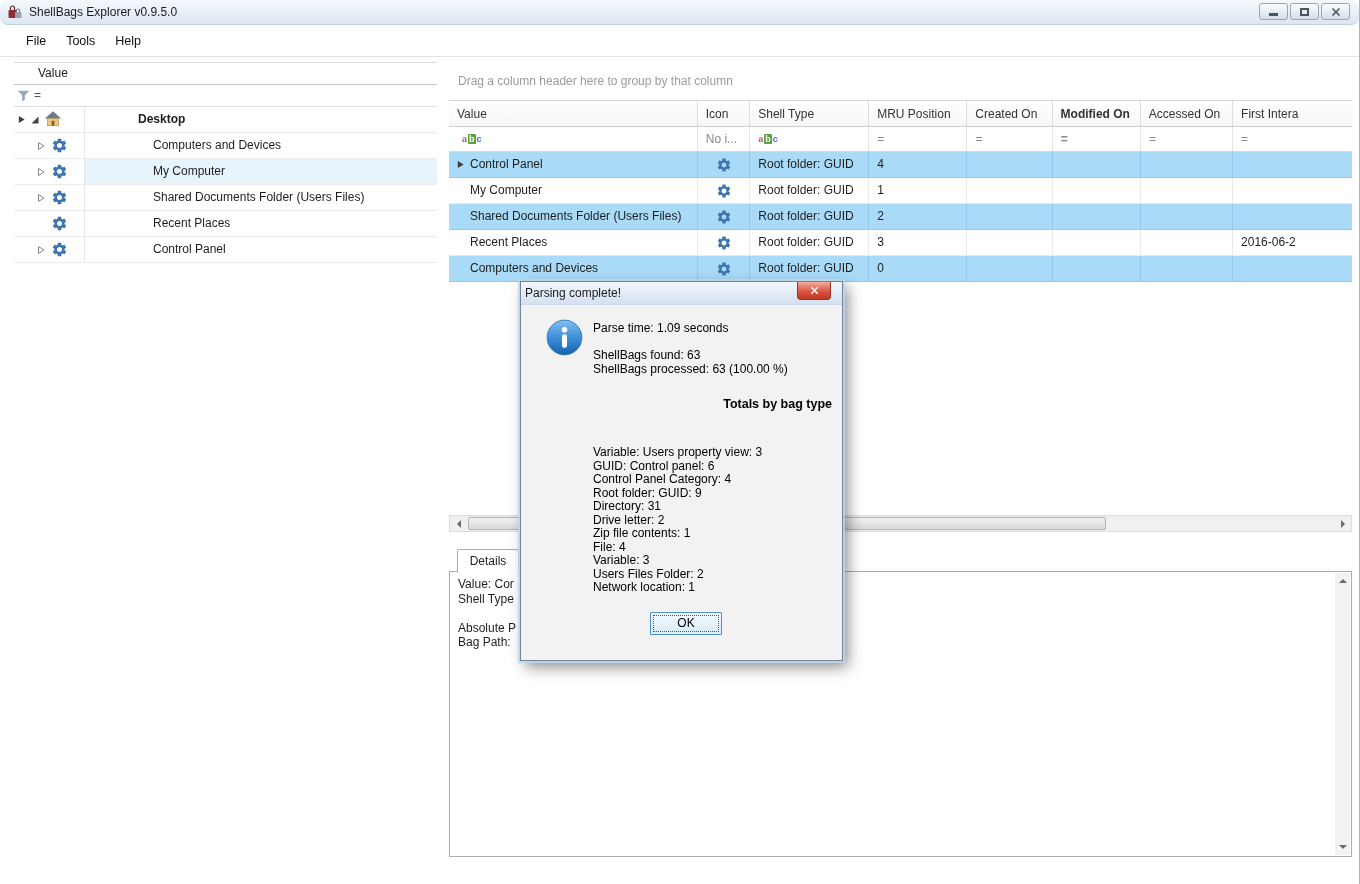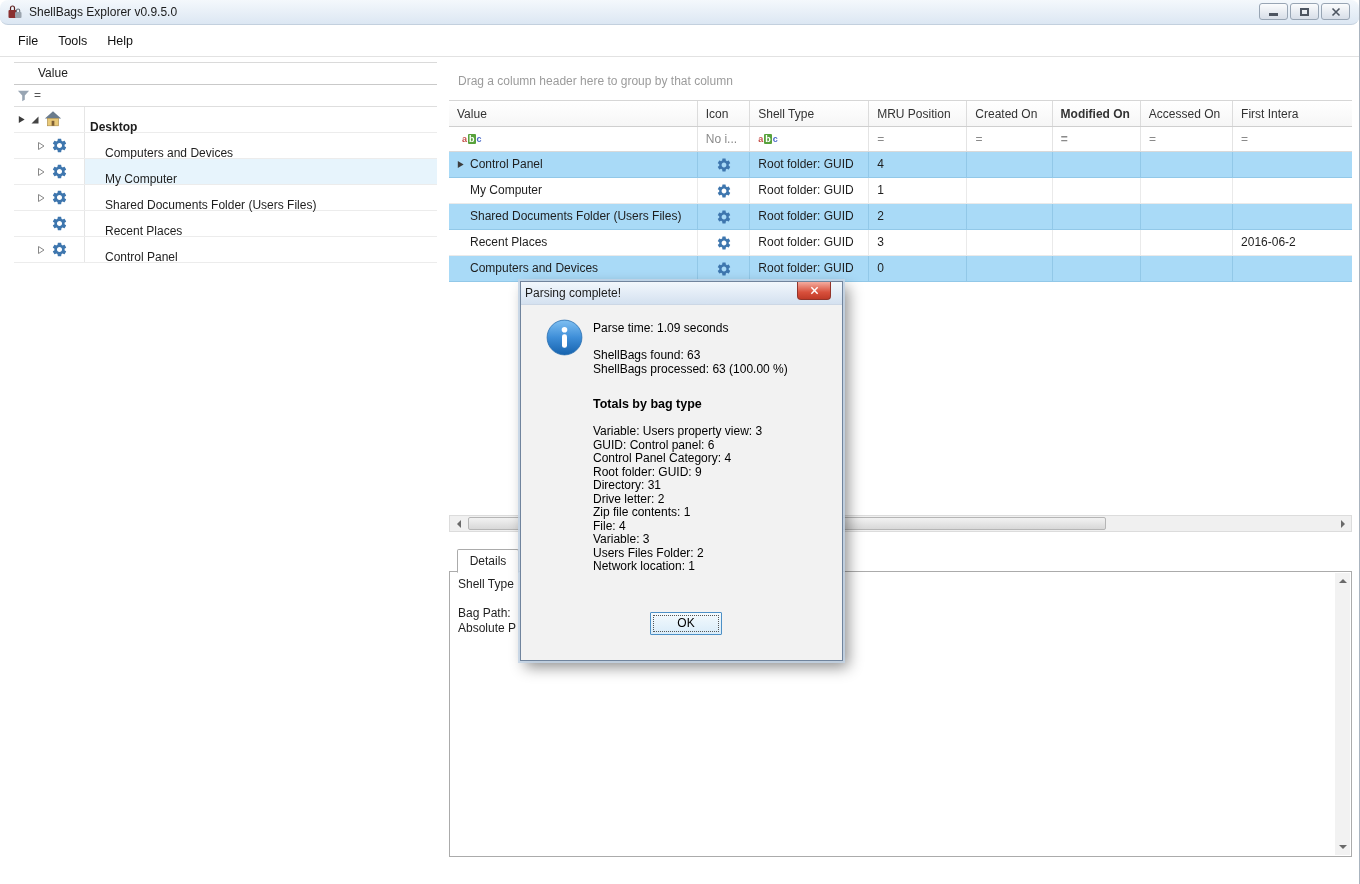--- a/index.html
+++ b/index.html
@@ -18,42 +18,42 @@
   .win-btn { width:29px; height:17px; border:1px solid #98a5b4; border-radius:3px;
              background:linear-gradient(#fbfcfd,#d7dee8); display:flex; align-items:center;
              justify-content:center; box-sizing:border-box; }
   .glyph-min { width:9px; height:3px; background:#4d5561; margin-top:6px; }
   .glyph-max { width:9px; height:8px; border:2px solid #4d5561; box-sizing:border-box; background:#fff0; }
   .x-dark { stroke:#4d5561; }
   .x-white { stroke:#ffffff; }
 
   
   .menubar { position:absolute; left:0; top:25px; width:100%; height:32px; background:#fff;
-             border-bottom:1px solid #e2e2e2; display:flex; align-items:center; padding-left:8px;
+             border-bottom:1px solid #e2e2e2; display:flex; align-items:center; padding-left:16px;
              box-sizing:border-box; }
   .menu-item { padding:4px 10px; font-size:12.5px; color:#111; }
 
   
   .tree-panel { position:absolute; left:14px; top:62px; width:423px; }
   .tree-header { height:21px; line-height:21px; border-top:1px solid #dadada; border-bottom:1px solid #c9c9c9;
                  padding-left:24px; color:#222; background:#fff; box-sizing:content-box; }
   .tree-filter { height:21px; border-bottom:1px solid #dedede; position:relative; }
   .tree-filter .funnel { position:absolute; left:3px; top:4px; width:13px; height:13px; }
   .tree-filter .op { position:absolute; left:20px; top:0; line-height:21px; color:#555; }
   .tree-rows { position:relative; }
   .tree-vline { position:absolute; left:70px; top:0; bottom:0; width:1px; background:#e6e6e6; }
   .tree-row { height:25px; border-bottom:1px solid #ececec; position:relative; }
   .tree-row .hl-bg { position:absolute; left:71px; right:0; top:0; bottom:0; background:#e7f4fc; }
   .t-ind  { position:absolute; left:3px;  top:8px; width:9px;  height:9px; }
   .t-exp  { position:absolute; width:10px; height:10px; top:8px; }
   .t-exp.root  { left:16px; }
   .t-exp.child { left:22px; }
   .t-home { position:absolute; left:30px; top:3px; width:18px; height:18px; }
   .t-gear { position:absolute; left:37px; top:4px; width:17px; height:17px; }
-  .t-label { position:absolute; top:8px; line-height:25px; white-space:nowrap; }
+  .t-label { position:absolute; top:0; line-height:25px; white-space:nowrap;margin-left:48px; }
   .t-label.root  { left:76px; font-weight:bold; }
   .t-label.child { left:91px; }
 
   
   .grid-panel { position:absolute; left:449px; top:62px; width:903px; height:795px; overflow:hidden; }
   .group-hint { height:38px; line-height:38px; color:#9b9b9b; padding-left:9px; }
   .grid-header { display:flex; height:27px; box-sizing:border-box; border-top:1px solid #d6d6d6;
                  border-bottom:1px solid #cfcfcf; background:linear-gradient(#ffffff,#f6f6f6); }
   .gh-cell { box-sizing:border-box; border-right:1px solid #dcdcdc; padding:6px 0 0 8px; color:#333;
              overflow:hidden; white-space:nowrap; }
@@ -118,22 +118,22 @@
   .dialog-titlebar { position:relative; height:22px; background:linear-gradient(#f2f7fc,#d4e1f0);
                      border-bottom:1px solid #ccd7e5; }
   .dialog-title { position:absolute; left:4px; top:4px; color:#1c1c1c; }
   .dialog-close { position:absolute; right:11px; top:0; width:34px; height:18px;
                   background:linear-gradient(#f4ab9e,#d8503c 60%,#c03a28); border:1px solid #93342a;
                   border-top:none; border-radius:0 0 4px 4px; display:flex; align-items:center;
                   justify-content:center; box-sizing:border-box; }
   .dlg-icon { position:absolute; left:25px; top:37px; width:37px; height:37px; }
   .dlg-text { position:absolute; left:72px; top:40px; right:10px; color:#000; }
   .dlg-line { height:13.5px; line-height:13.5px; white-space:pre; }
-  .dlg-heading { margin-top:21px; height:15px; line-height:15px; font-weight:bold; font-size:12.5px; }
-  .dlg-totals { margin-top:13px; }
+  .dlg-heading { margin-top:21px; height:15px; line-height:15px; font-weight:bold; font-size:12.5px;text-align:right; }
+  .dlg-totals { margin-top:34px; }
   .ok-button { position:absolute; left:129px; top:330px; width:72px; height:23px;
                background:linear-gradient(#f4fafd,#d9ecf9); border:1px solid #4d90c6; border-radius:1px;
                text-align:center; line-height:21px; color:#000; box-sizing:border-box;
                outline:1px dotted #555; outline-offset:-4px; }
 </style>
 </head>
 <body>
 
 <svg width="0" height="0" style="position:absolute" aria-hidden="true">
   <defs>
@@ -420,24 +420,25 @@
       <div class="hs-thumb"></div>
       <div style="flex:1"></div>
       <div class="hs-btn">
           <span class="tri right"></span>
         </div>
     </div>
 
     <div class="details-tab">Details</div>
     <div class="details-panel">
       <div class="details-lines">
+        <div class="d-line">Value: Cor</div>
         <div class="d-line">Shell Type</div>
         <div class="d-line"></div>
+        <div class="d-line">Absolute P</div>
         <div class="d-line">Bag Path:</div>
-        <div class="d-line">Absolute P</div>
         <div class="d-line"></div>
         <div class="d-line"></div>
       </div>
       <div class="v-scroll">
         <div class="vs-btn up">
             <span class="tri up"></span>
           </div>
         <div class="vs-btn down">
             <span class="tri down"></span>
           </div>

